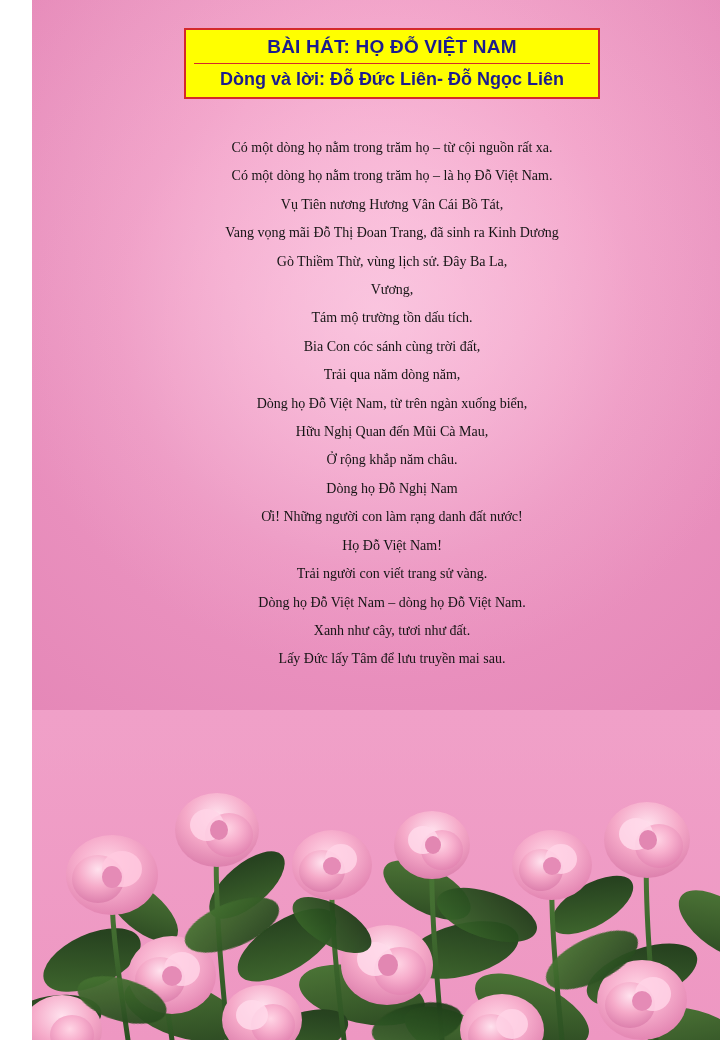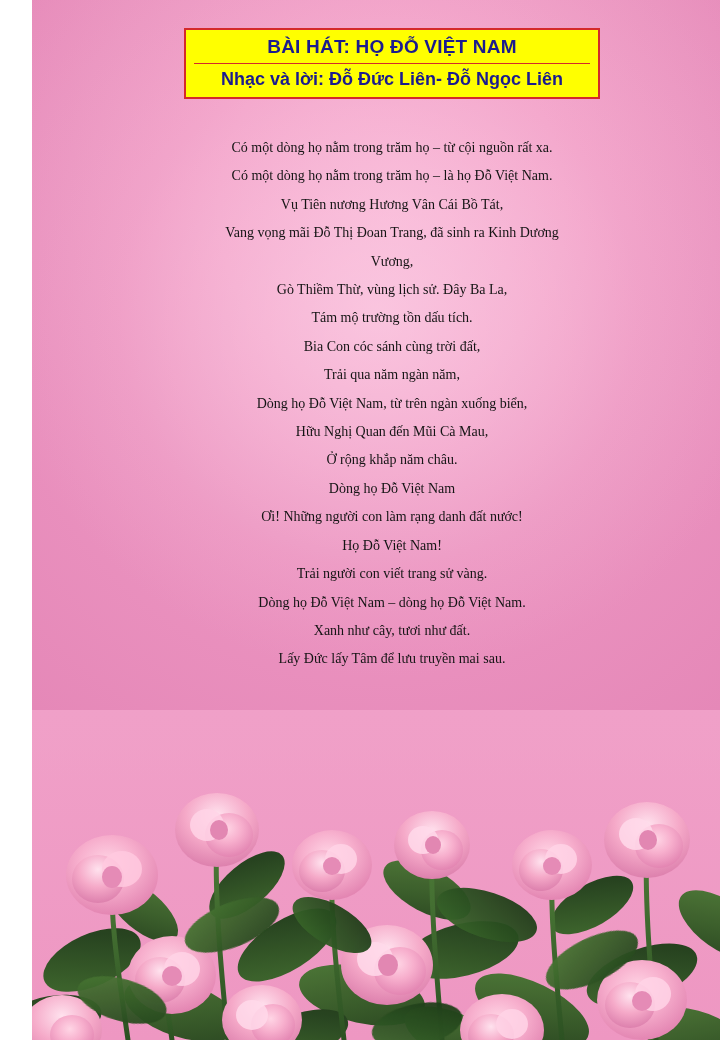--- a/index.html
+++ b/index.html
@@ -108,37 +108,37 @@
   }
 </style>
 </head>
 <body>
 
 <div id="page">
 
   <div class="title-banner">
     <div class="title-line1">BÀI HÁT: HỌ ĐỖ VIỆT NAM</div>
     <div class="title-rule"></div>
-    <div class="title-line2">Nhạc và lời: Đỗ Đức Liên- Đỗ Ngọc Liên</div>
+    <div class="title-line2">Dòng và lời: Đỗ Đức Liên- Đỗ Ngọc Liên</div>
   </div>
 
   <div class="lyrics">
     <div class="line">Có một dòng họ nằm trong trăm họ – từ cội nguồn rất xa.</div>
     <div class="line">Có một dòng họ nằm trong trăm họ – là họ Đỗ Việt Nam.</div>
     <div class="line">Vụ Tiên nương Hương Vân Cái Bồ Tát,</div>
     <div class="line">Vang vọng mãi Đỗ Thị Đoan Trang, đã sinh ra Kinh Dương</div>
+    <div class="line">Gò Thiềm Thừ, vùng lịch sử. Đây Ba La,</div>
     <div class="line">Vương,</div>
-    <div class="line">Gò Thiềm Thừ, vùng lịch sử. Đây Ba La,</div>
     <div class="line">Tám mộ trường tồn dấu tích.</div>
     <div class="line">Bia Con cóc sánh cùng trời đất,</div>
-    <div class="line">Trải qua năm ngàn năm,</div>
+    <div class="line">Trải qua năm dòng năm,</div>
     <div class="line">Dòng họ Đỗ Việt Nam, từ trên ngàn xuống biển,</div>
     <div class="line">Hữu Nghị Quan đến Mũi Cà Mau,</div>
     <div class="line">Ở rộng khắp năm châu.</div>
-    <div class="line">Dòng họ Đỗ Việt Nam</div>
+    <div class="line">Dòng họ Đỗ Nghị Nam</div>
     <div class="line">Ơi! Những người con làm rạng danh đất nước!</div>
     <div class="line">Họ Đỗ Việt Nam!</div>
     <div class="line">Trải người con viết trang sử vàng.</div>
     <div class="line">Dòng họ Đỗ Việt Nam – dòng họ Đỗ Việt Nam.</div>
     <div class="line">Xanh như cây, tươi như đất.</div>
     <div class="line">Lấy Đức lấy Tâm để lưu truyền mai sau.</div>
   </div>
 
   <div class="roses">
     <svg width="720" height="330" viewBox="0 0 720 330" xmlns="http://www.w3.org/2000/svg" aria-hidden="true">

